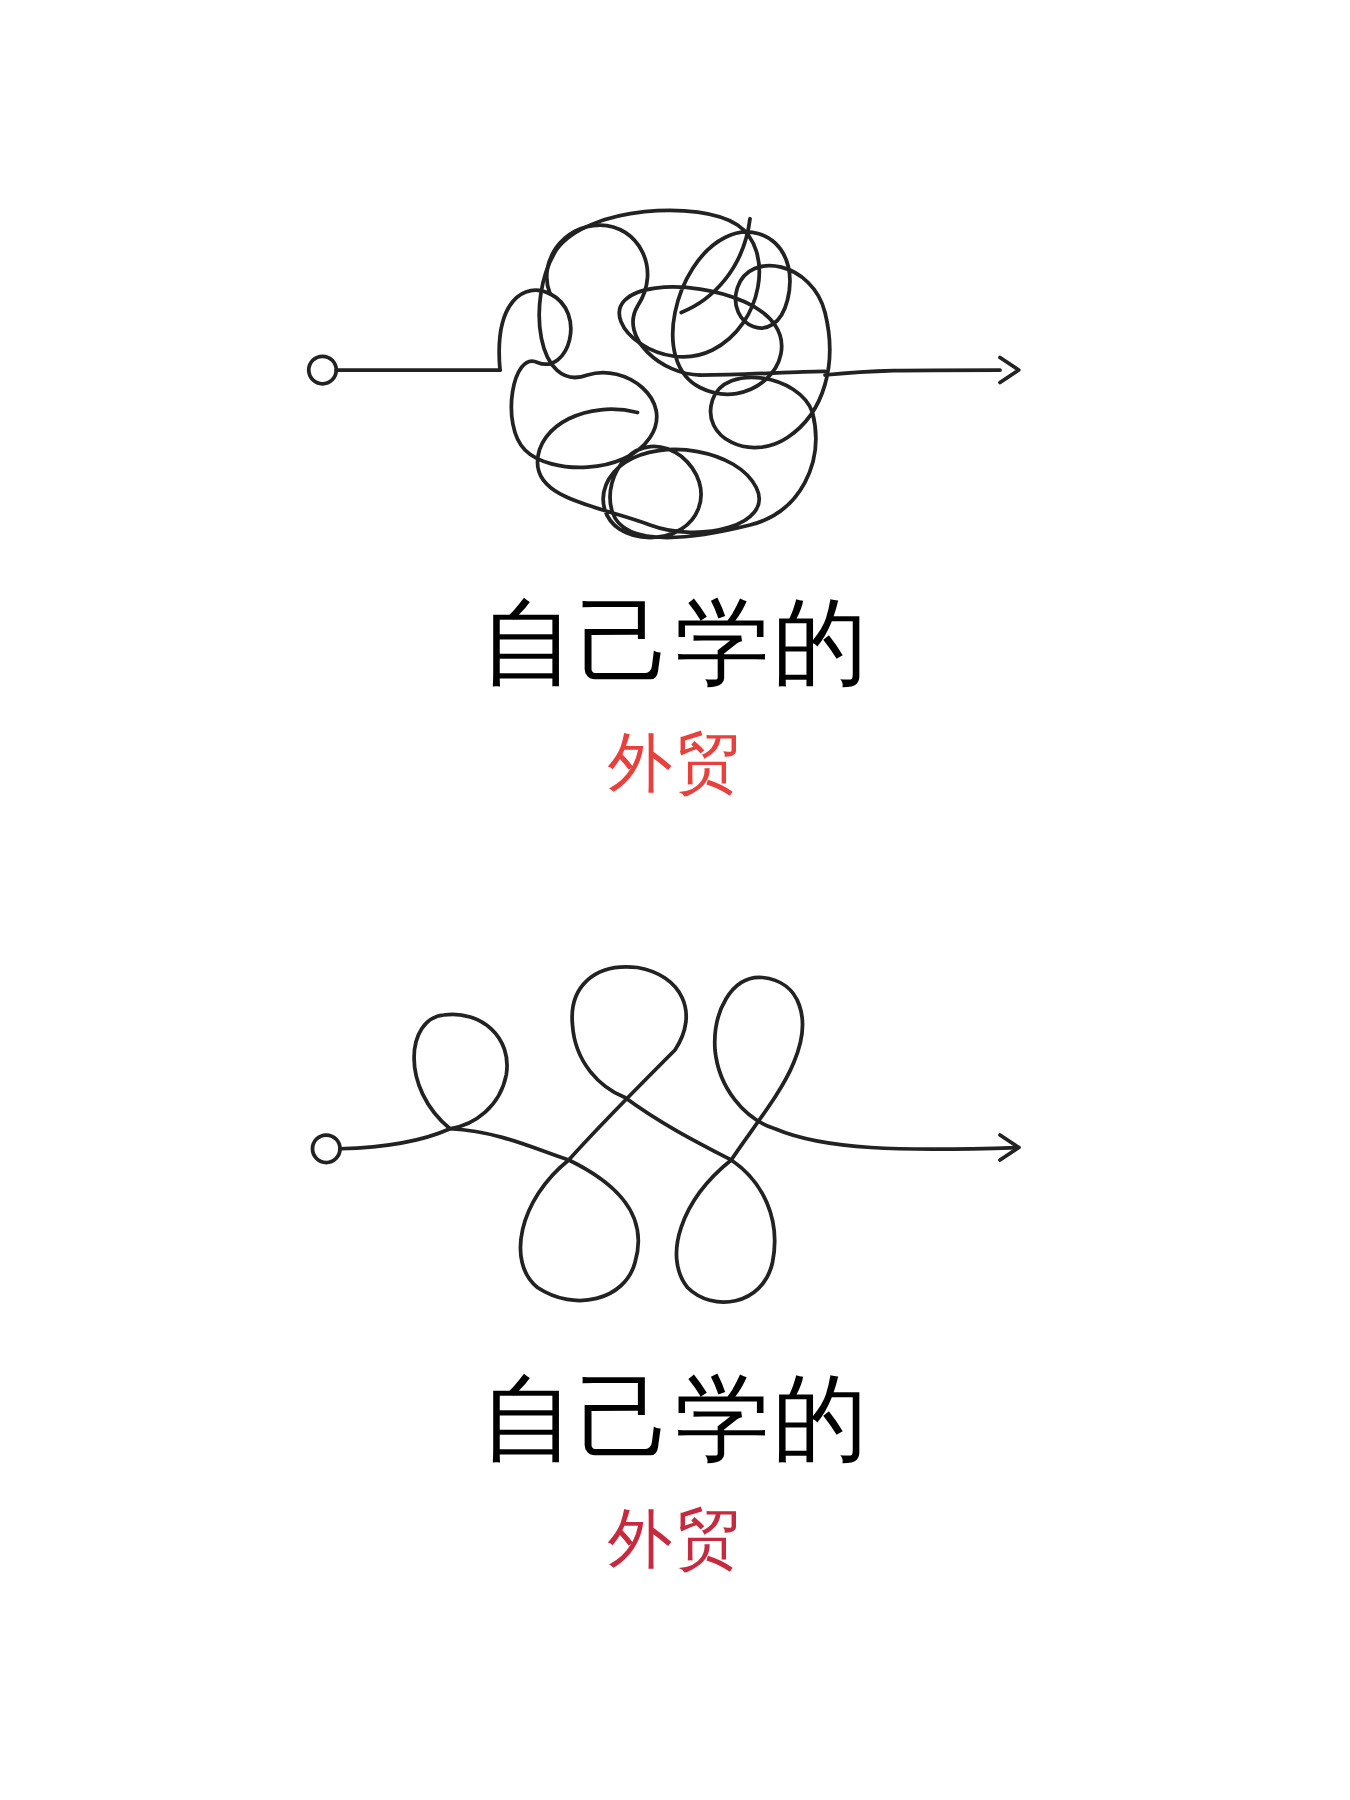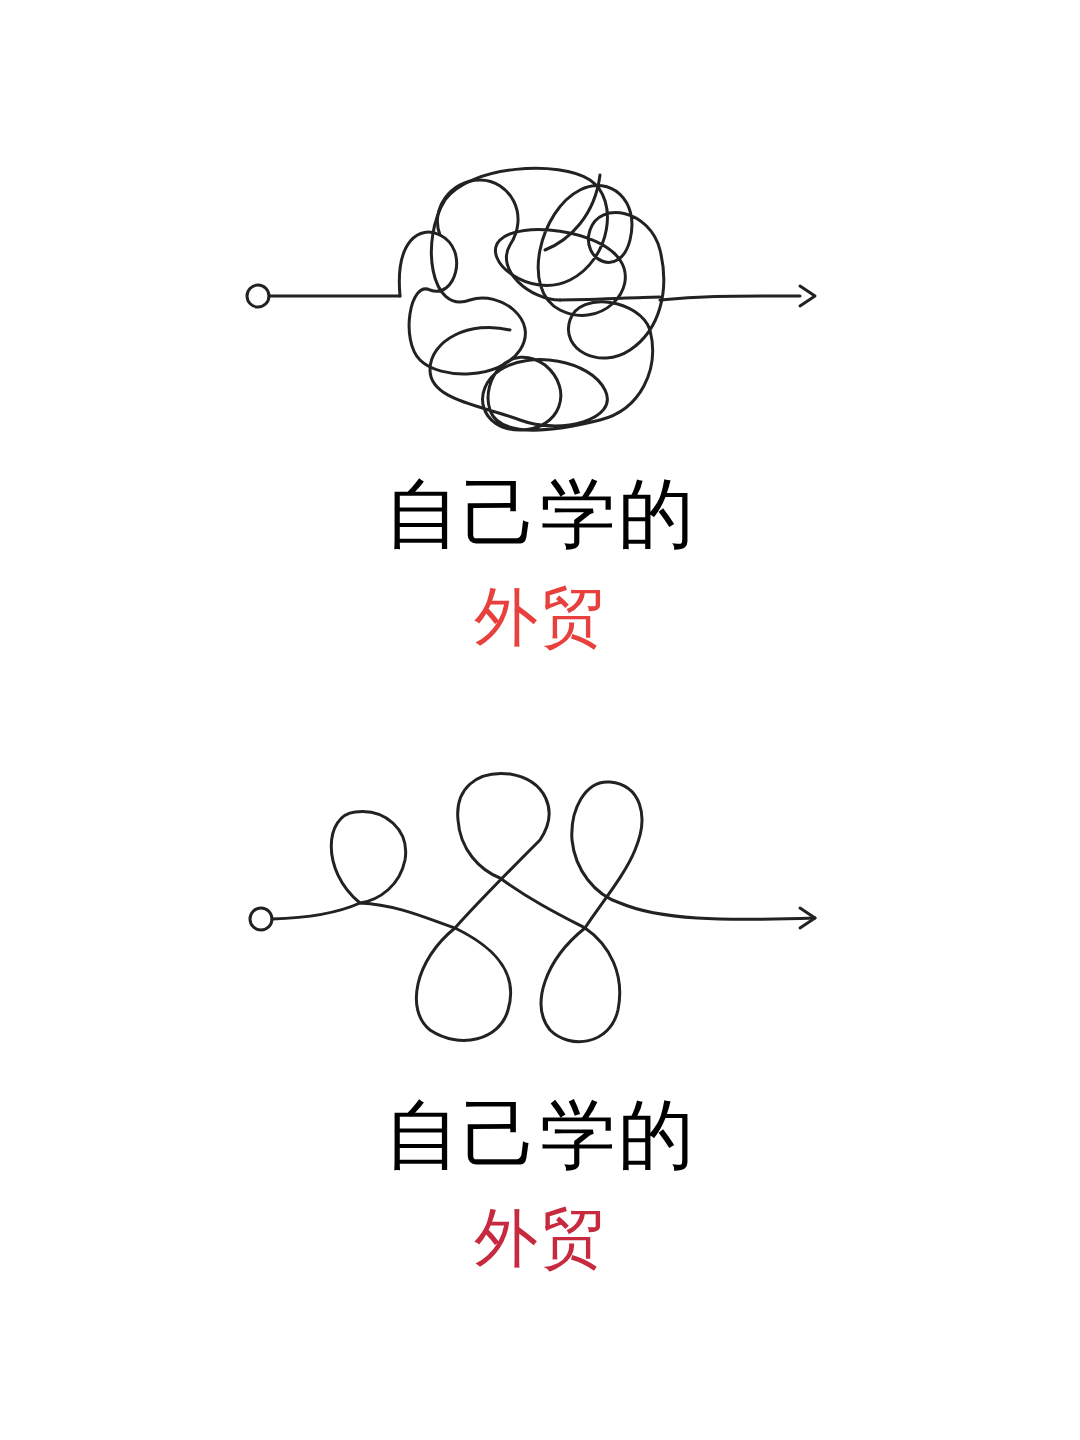--- a/index.html
+++ b/index.html
@@ -3,21 +3,21 @@
 <meta charset="utf-8">
 <style>
   html, body { margin:0; padding:0; background:#ffffff; }
   body { width:1080px; height:1440px; position:relative; overflow:hidden;
          font-family:"DejaVu Sans", sans-serif; }
   .panel { position:absolute; left:0; width:1080px; }
   .illus { position:absolute; left:0; top:0; }
   .line1 { position:absolute; left:0; width:1080px; text-align:center;
            font-size:76px; color:#000; letter-spacing:2px; line-height:1; }
   .line2 { position:absolute; left:0; width:1080px; text-align:center;
-           font-size:64px; letter-spacing:2px; line-height:1; }
+           font-size:52px; letter-spacing:2px; line-height:1; }
   svg path, svg circle, svg line { fill:none; stroke:#222; stroke-width:3; stroke-linecap:round; stroke-linejoin:round; }
 </style>
 </head>
 <body>
 
 <div class="panel" style="top:0;height:700px;">
   <svg class="illus" width="1080" height="450" viewBox="0 0 1080 450">
     <circle cx="258" cy="296" r="11"></circle>
     <line x1="269" y1="296" x2="400" y2="296"></line>
     <path d="M400,296 C395,240 420,225 440,235 C470,250 455,300 430,290 C410,280 400,340 420,360 C440,380 500,380 520,350

